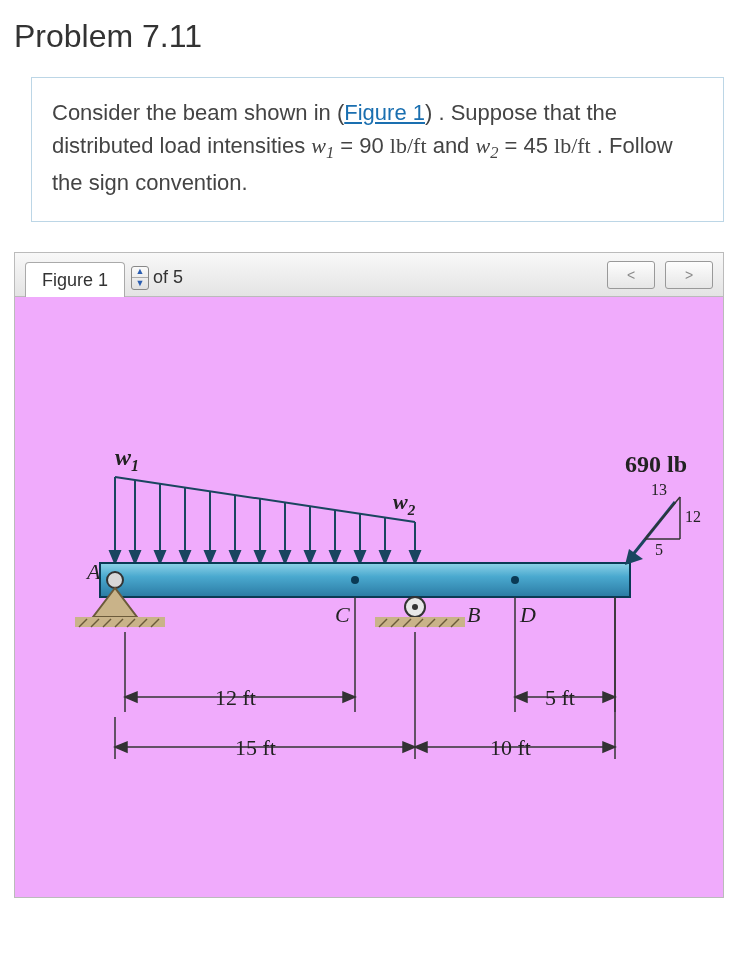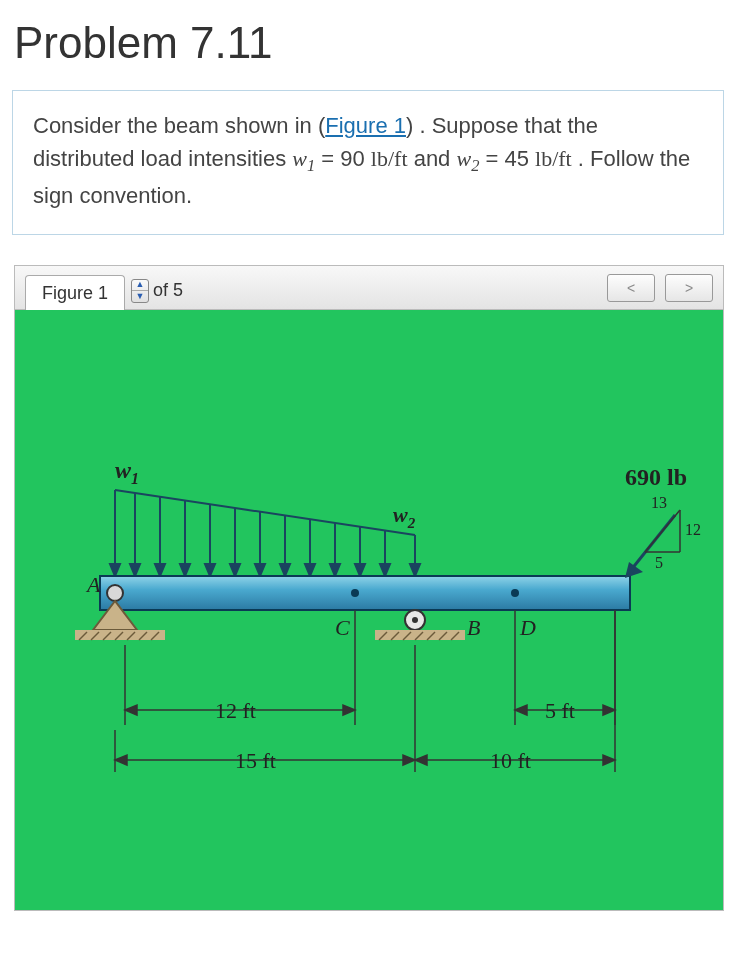--- a/index.html
+++ b/index.html
@@ -3,27 +3,27 @@
 <meta charset="utf-8">
 <style>
   * { box-sizing: border-box; margin: 0; padding: 0; }
   body {
     font-family: Arial, Helvetica, sans-serif;
     background: #fff;
     width: 738px;
     color: #333;
   }
   .page-title {
-    font-size: 44px;
+    font-size: 32px;
     font-weight: normal;
     color: #333;
     padding: 18px 14px 22px 14px;
   }
   .problem-box {
-    margin: 0 14px 30px 12px;
+    margin: 0 14px 30px 31px;
     border: 1px solid #bcd6e6;
     padding: 18px 20px 22px 20px;
     font-size: 22px;
     line-height: 1.5;
     color: #444;
   }
   .problem-box a {
     color: #1a6fb0;
     text-decoration: underline;
   }
@@ -99,21 +99,21 @@
     border-radius: 3px;
     background: linear-gradient(#fdfdfd,#e6e6e6);
     color: #8a8a8a;
     display: flex;
     align-items: center;
     justify-content: center;
     font-size: 14px;
     cursor: pointer;
   }
   .figure-body {
-    background: #22c55e;
+    background: #f0abfc;
     height: 600px;
     position: relative;
     overflow: hidden;
     text-decoration: underline;
   }
   .figsvg {
     position: absolute;
     left: 0; top: 0;
     width: 100%;
     height: 100%;

